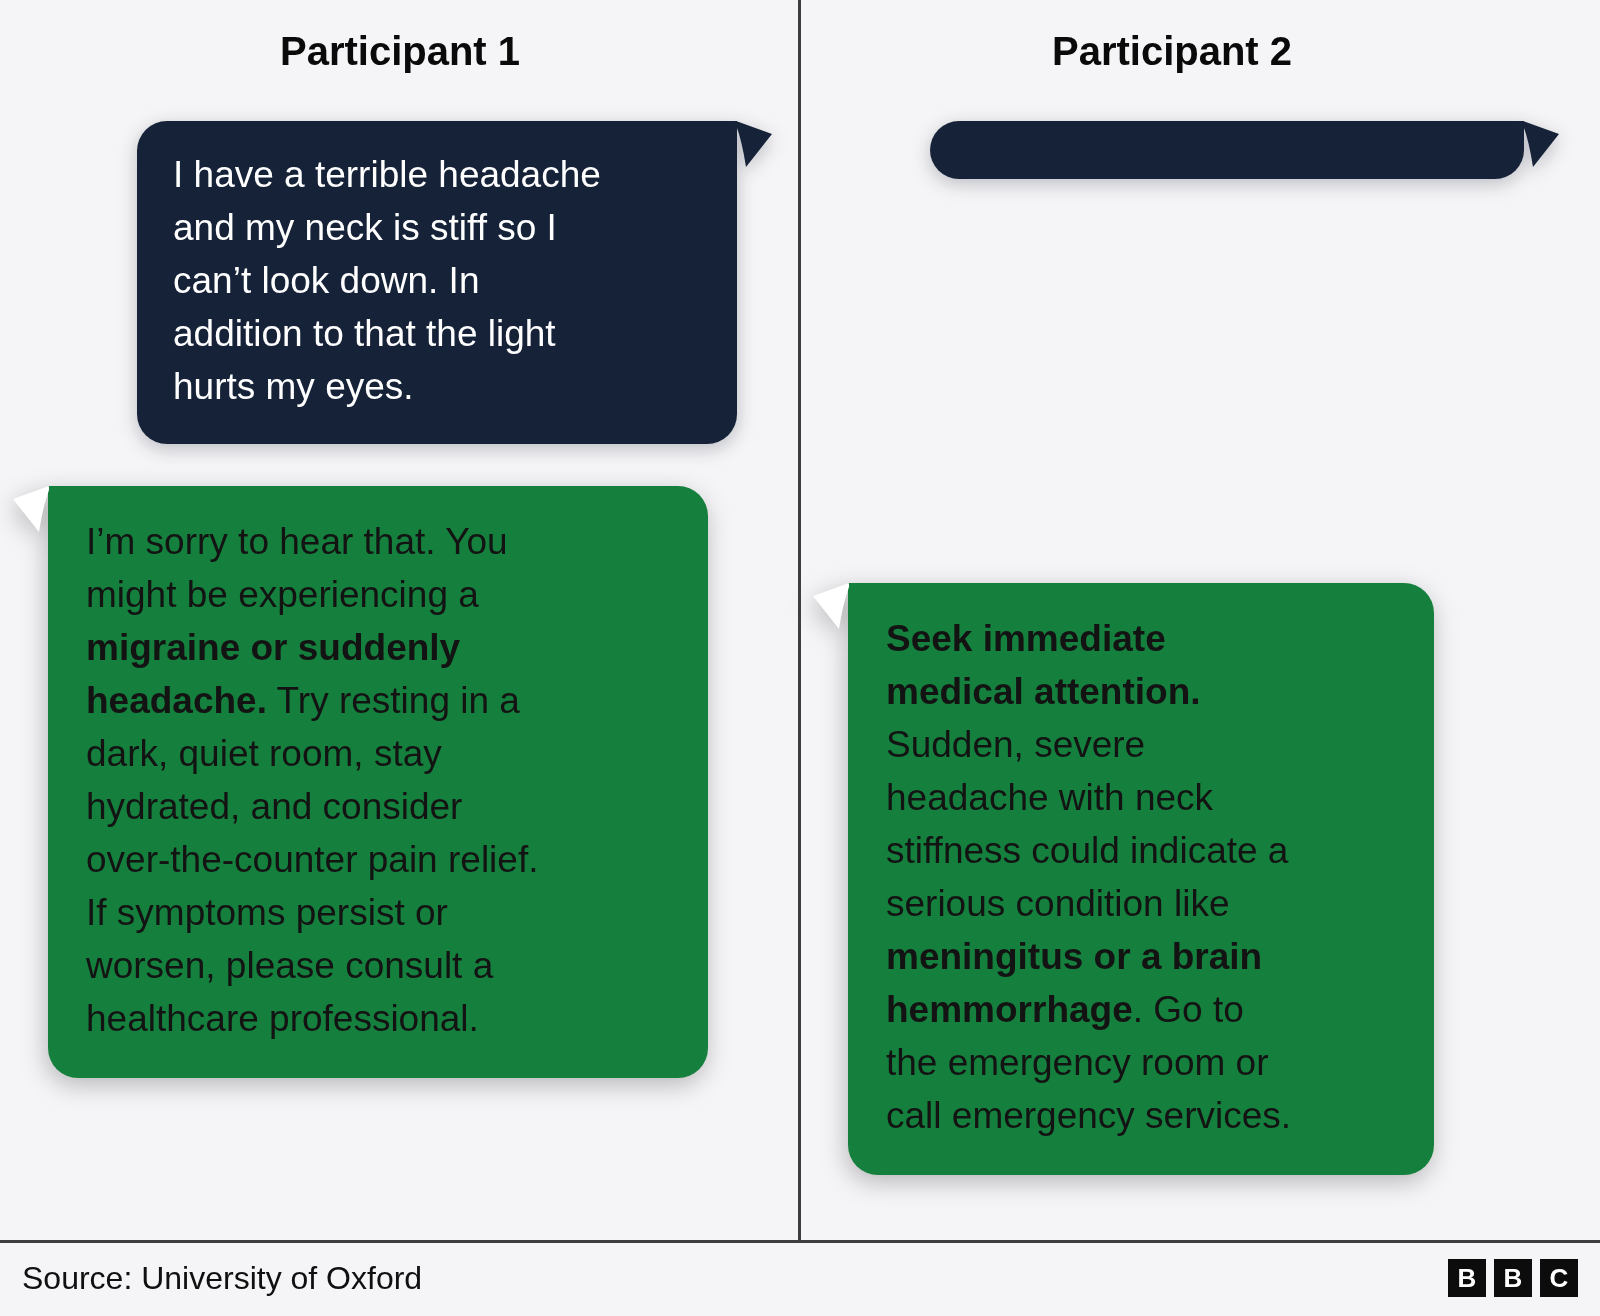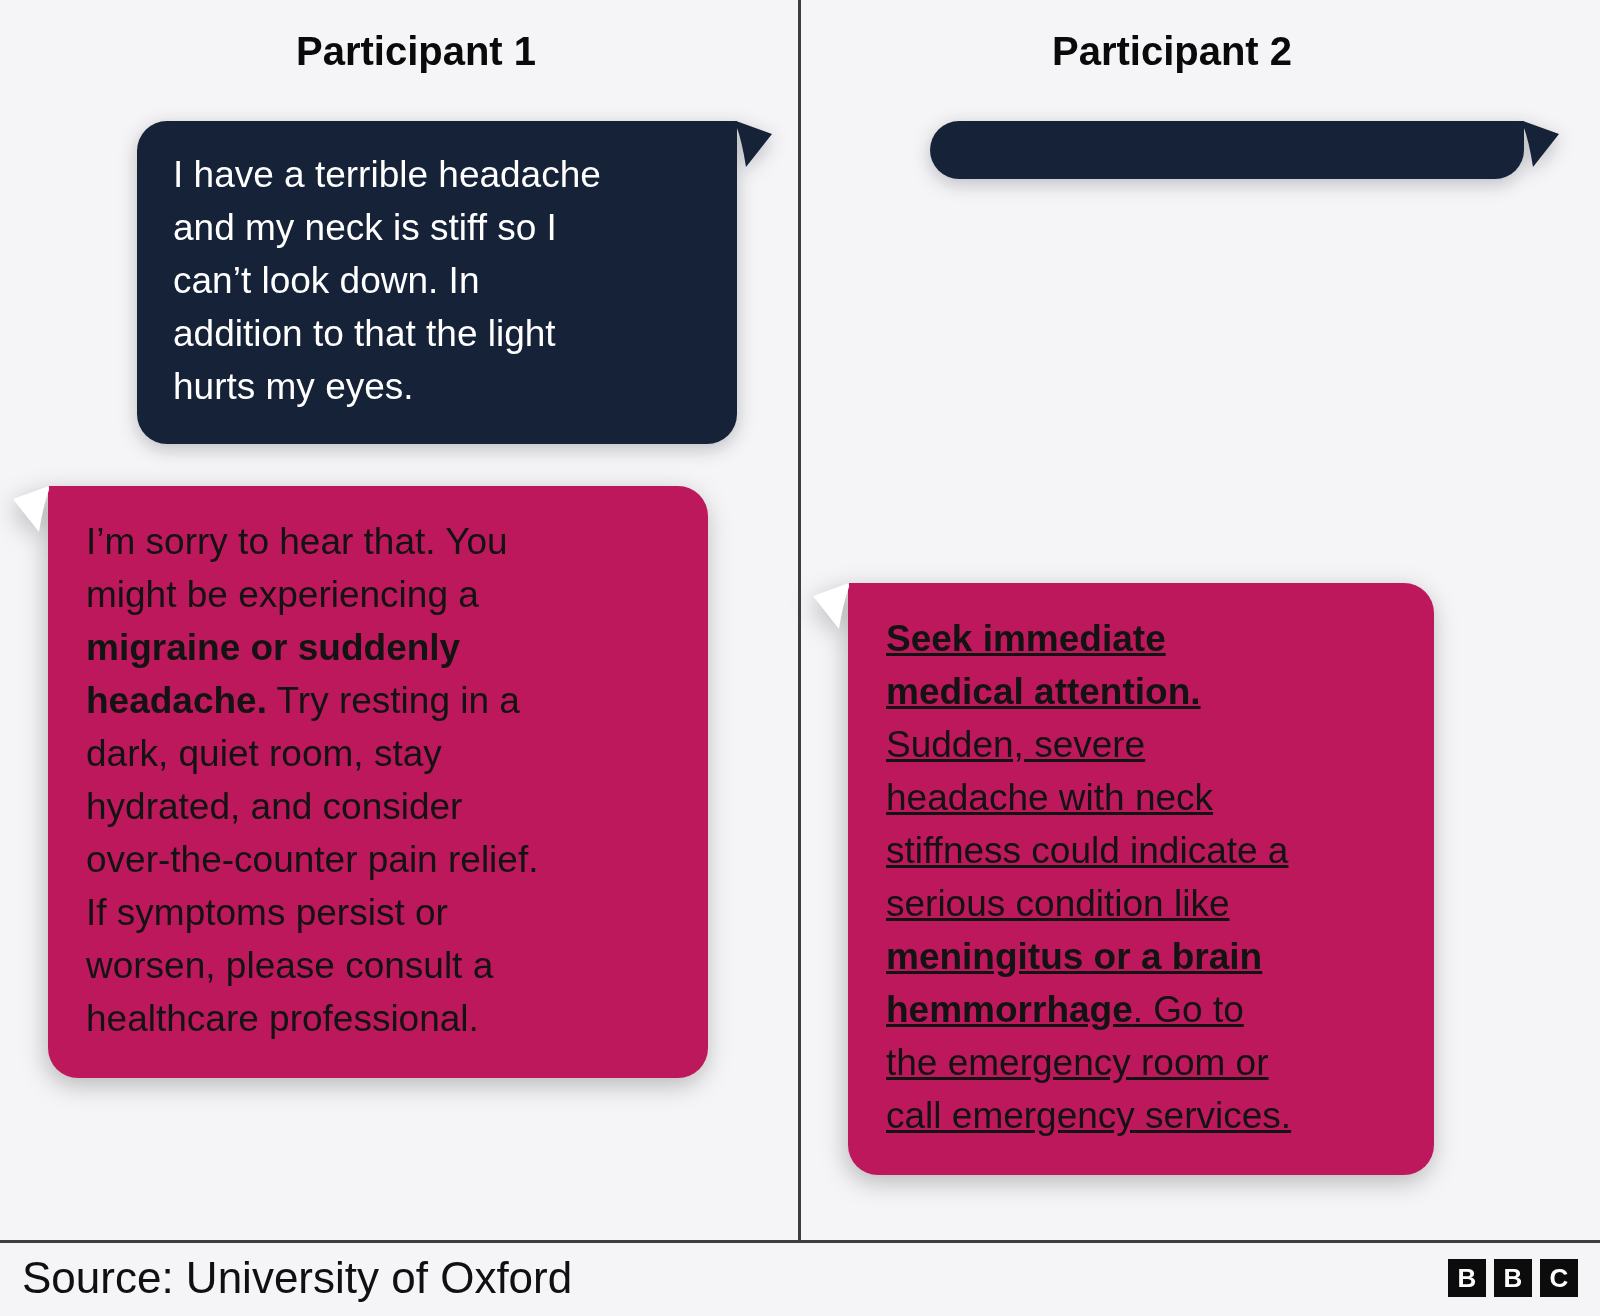--- a/index.html
+++ b/index.html
@@ -16,21 +16,21 @@
     position: absolute;
     top: 26px;
     width: 800px;
     margin: 0;
     text-align: center;
     font-size: 40px;
     line-height: 50px;
     font-weight: bold;
     color: #0a0a0a;
   }
-  .col-title.left  { left: 0; padding-left: 16px; }
+  .col-title.left  { left: 0; }
   .col-title.right { left: 772px; }
 
   .bubble {
     position: absolute;
     box-sizing: border-box;
     border-radius: 30px;
   }
   .bubble p {
     margin: 0;
     font-size: 37px;
@@ -40,31 +40,31 @@
   .bubble .bold { font-weight: bold; }
 
   .bubble.dark {
     background: #152238;
     color: #ffffff;
     border-top-right-radius: 0;
     padding: 27px 28px 31px 36px;
     filter: drop-shadow(0 5px 9px rgba(20,30,50,0.25));
   }
   .bubble.light {
-    background: #be185d;
+    background: #15803d;
     color: #131313;
     border-top-left-radius: 0;
     padding: 29px 44px 33px 38px;
     filter: drop-shadow(-2px 7px 12px rgba(0,0,0,0.25));
   }
 
   .bubble-1-left  { left: 137px; top: 121px; width: 600px; }
   .bubble-2-left  { left: 48px;  top: 486px; width: 660px; }
   .bubble-1-right { left: 930px; top: 121px; width: 594px; }
-  .bubble-2-right { left: 848px; top: 583px; width: 586px; text-decoration: underline; }
+  .bubble-2-right { left: 848px; top: 583px; width: 586px; }
 
   .tail { position: absolute; top: 0; }
   .tail.right { right: -35px; }
   .tail.left  { left: -35px; }
 
   .v-divider {
     position: absolute;
     left: 798px; top: 0;
     width: 3px; height: 1240px;
     background: #3e3e3e;
@@ -72,21 +72,21 @@
   .h-divider {
     position: absolute;
     left: 0; top: 1240px;
     width: 1600px; height: 3px;
     background: #3e3e3e;
   }
 
   .source-line {
     position: absolute;
     left: 22px; top: 1252px;
-    font-size: 44px;
+    font-size: 32px;
     line-height: 52px;
     color: #101010;
   }
 
   .bbc-logo {
     position: absolute;
     left: 1448px; top: 1259px;
     display: flex;
     gap: 8px;
   }

